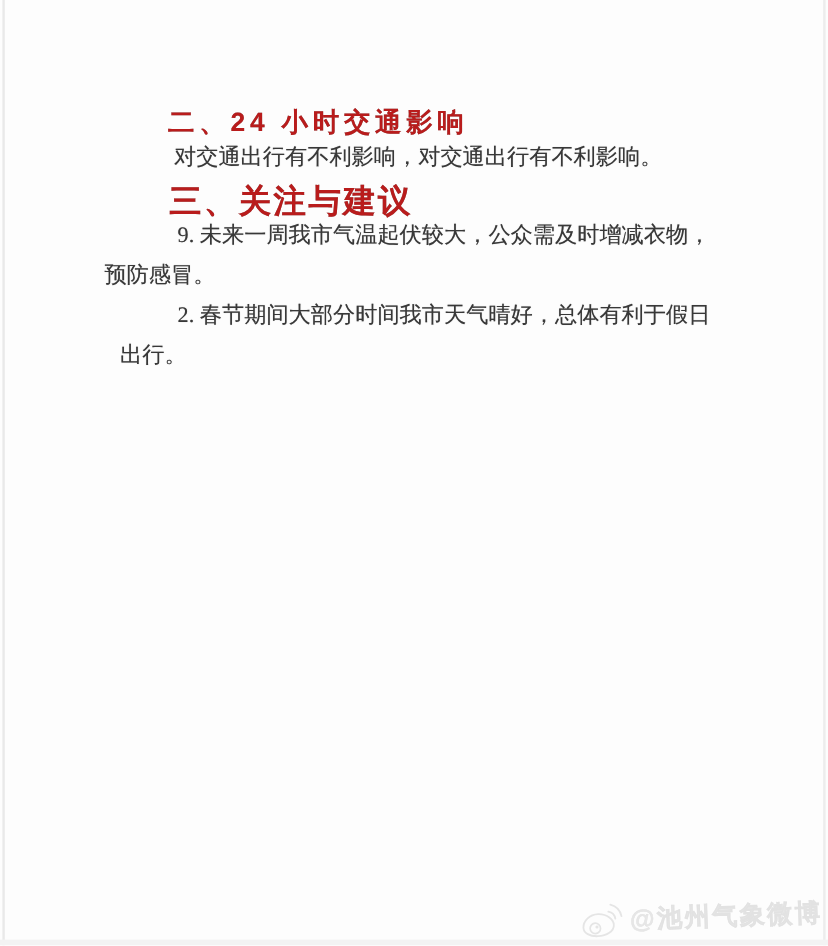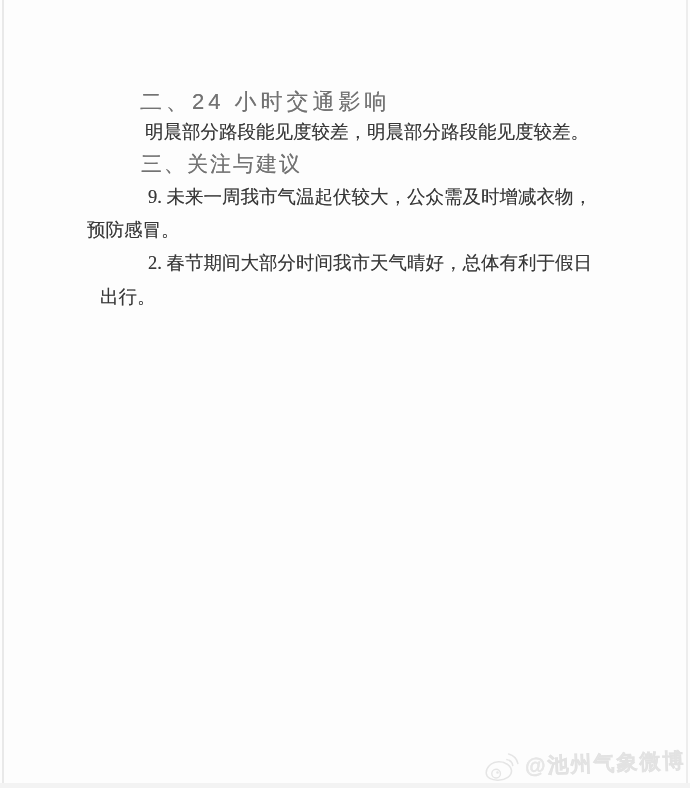--- a/index.html
+++ b/index.html
@@ -28,28 +28,28 @@
     position: absolute;
     white-space: nowrap;
     color: #383838;
     font-size: 18.5px;
     line-height: 26px;
     text-shadow: 0 0 0.6px rgba(70,70,70,.55);
   }
   .heading {
     position: absolute;
     white-space: nowrap;
-    color: #737373;
+    color: #b91c1c;
     font-family: "Liberation Sans", "DejaVu Sans", sans-serif;
-    font-weight: 400;
+    font-weight: 700;
     text-shadow: 0 0 0.5px rgba(40,40,40,.5);
   }
   .heading-1 { left: 140px; top: 87px;  font-size: 22px; letter-spacing: 4px; }
   .para-1    { left: 145px; top: 119px; }
-  .heading-2 { left: 141px; top: 150px; font-size: 21px; letter-spacing: 2px; }
+  .heading-2 { left: 141px; top: 150px; font-size: 27px; letter-spacing: 2px; }
   .item1-l1  { left: 148px; top: 184px; }
   .item1-l2  { left: 87px;  top: 217px; text-align: center; }
   .item2-l1  { left: 148px; top: 250px; }
   .item2-l2  { left: 100px;  top: 284px; }
   .date-line { left: 445px; top: 441px; font-size: 19px; letter-spacing: 1px; }
 
   .watermark {
     position: absolute;
     right: 5px;
     top: 748px;
@@ -73,21 +73,21 @@
 <body>
 
 <div class="page">
 
   <div class="edge edge-left"></div>
   <div class="edge edge-right"></div>
   <div class="edge edge-bottom"></div>
 
   <div class="heading heading-1">二、24 小时交通影响</div>
 
-  <div class="line para-1">明晨部分路段能见度较差，明晨部分路段能见度较差。</div>
+  <div class="line para-1">对交通出行有不利影响，对交通出行有不利影响。</div>
 
   <div class="heading heading-2">三、关注与建议</div>
 
   <div class="line item1-l1">9. 未来一周我市气温起伏较大，公众需及时增减衣物，</div>
 
   <div class="line item1-l2">预防感冒。</div>
 
   <div class="line item2-l1">2. 春节期间大部分时间我市天气晴好，总体有利于假日</div>
 
   <div class="line item2-l2">出行。</div>

